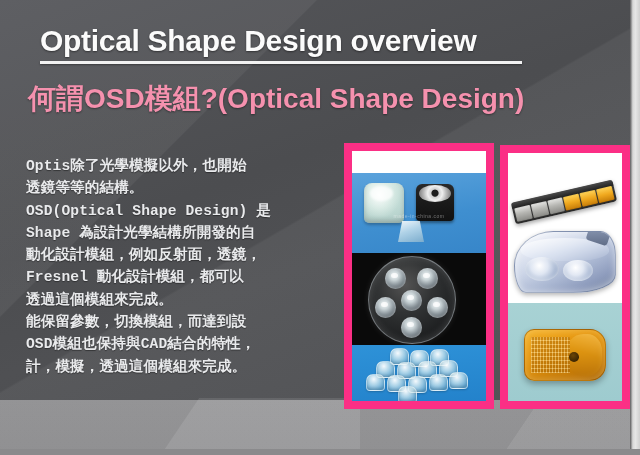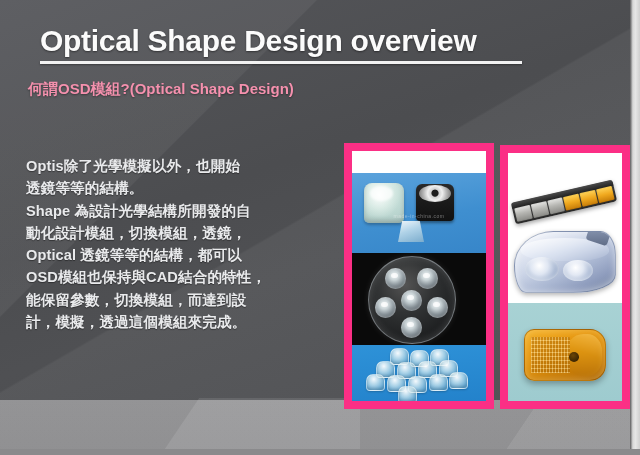--- a/index.html
+++ b/index.html
@@ -47,32 +47,32 @@
     font-size:30px;font-weight:bold;color:#fbfbfb;
     letter-spacing:-0.3px;white-space:nowrap;
     text-shadow:0 1px 2px rgba(0,0,0,0.45);
   }
   .title-rule{
     position:absolute;left:40px;top:61px;width:482px;height:3px;
     background:#f2f2f2;box-shadow:0 1px 2px rgba(0,0,0,0.35);
   }
   .subtitle{
     position:absolute;left:28px;top:80px;width:560px;
-    font-size:15px;font-weight:bold;color:#f591ae;
+    font-size:28px;font-weight:bold;color:#f591ae;
     white-space:nowrap;text-shadow:0 1px 2px rgba(0,0,0,0.4);
   }
 
   
   .body-copy{
     position:absolute;left:26px;top:155px;width:305px;
     font-size:14.6px;font-weight:bold;color:#e9eaec;
     line-height:22.3px;letter-spacing:0.1px;
     text-shadow:0 1px 1px rgba(0,0,0,0.40);
   }
-  .body-copy .ln{display:block;white-space:nowrap;}
+  .body-copy .ln{display:block;white-space:nowrap;font-family:Liberation Mono, monospace;}
 
   
   .panel{position:absolute;background:#fb2f85;box-sizing:border-box;}
   .panel-inner{position:absolute;background:#ffffff;overflow:hidden;}
   .photo{position:absolute;left:0;width:100%;overflow:hidden;}
 
   
   #panel-left{left:344px;top:143px;width:150px;height:266px;}
   #panel-left .panel-inner{left:8px;top:8px;width:134px;height:250px;}
   #pl-photo1{top:22px;height:80px;background:linear-gradient(170deg,#5ba3dc 0%,#3f8fd0 55%,#3786c9 100%);}
@@ -239,25 +239,27 @@
   <div class="bg-diag3"></div>
   <div class="bg-diag4"></div>
 
   <div class="title">Optical Shape Design overview</div>
   <div class="title-rule"></div>
   <div class="subtitle">何謂OSD模組?(Optical Shape Design)</div>
 
   <div class="body-copy">
     <span class="ln">Optis除了光學模擬以外，也開始</span>
     <span class="ln">透鏡等等的結構。</span>
+    <span class="ln">OSD(Optical Shape Design) 是</span>
     <span class="ln">Shape 為設計光學結構所開發的自</span>
-    <span class="ln">動化設計模組，切換模組，透鏡，</span>
-    <span class="ln">Optical 透鏡等等的結構，都可以</span>
+    <span class="ln">動化設計模組，例如反射面，透鏡，</span>
+    <span class="ln">Fresnel 動化設計模組，都可以</span>
+    <span class="ln">透過這個模組來完成。</span>
+    <span class="ln">能保留參數，切換模組，而達到設</span>
     <span class="ln">OSD模組也保持與CAD結合的特性，</span>
-    <span class="ln">能保留參數，切換模組，而達到設</span>
     <span class="ln">計，模擬，透過這個模組來完成。</span>
   </div>
 
   <div class="panel" id="panel-left">
     <div class="panel-inner">
 
       <div class="photo" id="pl-photo1">
         <div class="lens-clear" style="left:12px;top:10px;width:40px;height:40px;"></div>
         <div class="reflector" style="left:64px;top:11px;width:38px;height:37px;">
           <div class="cone"></div>

